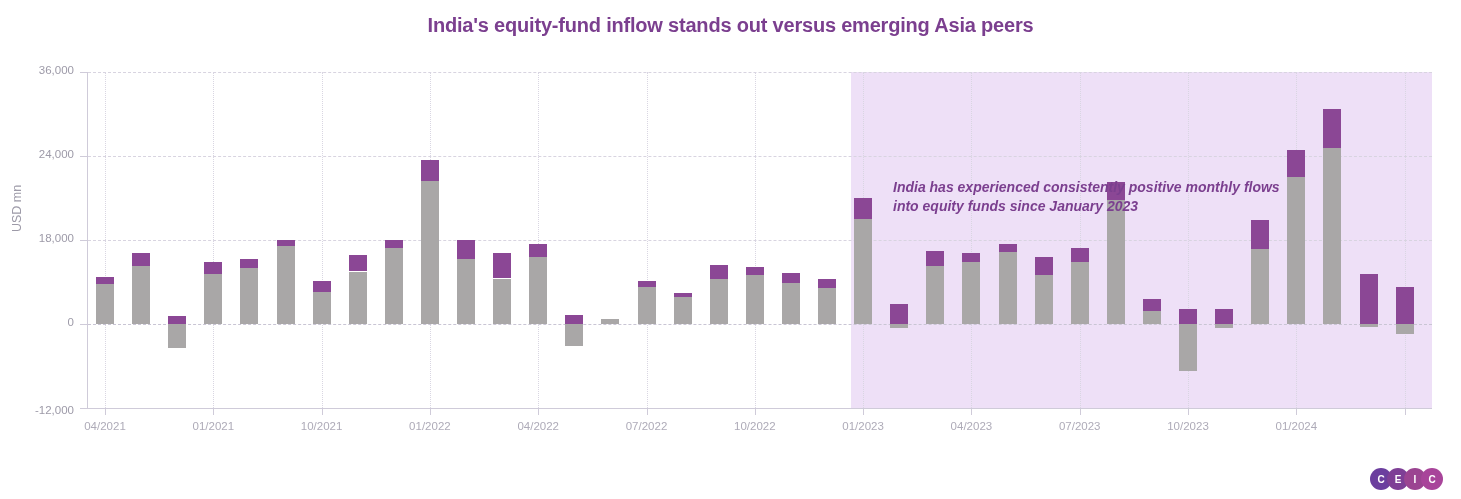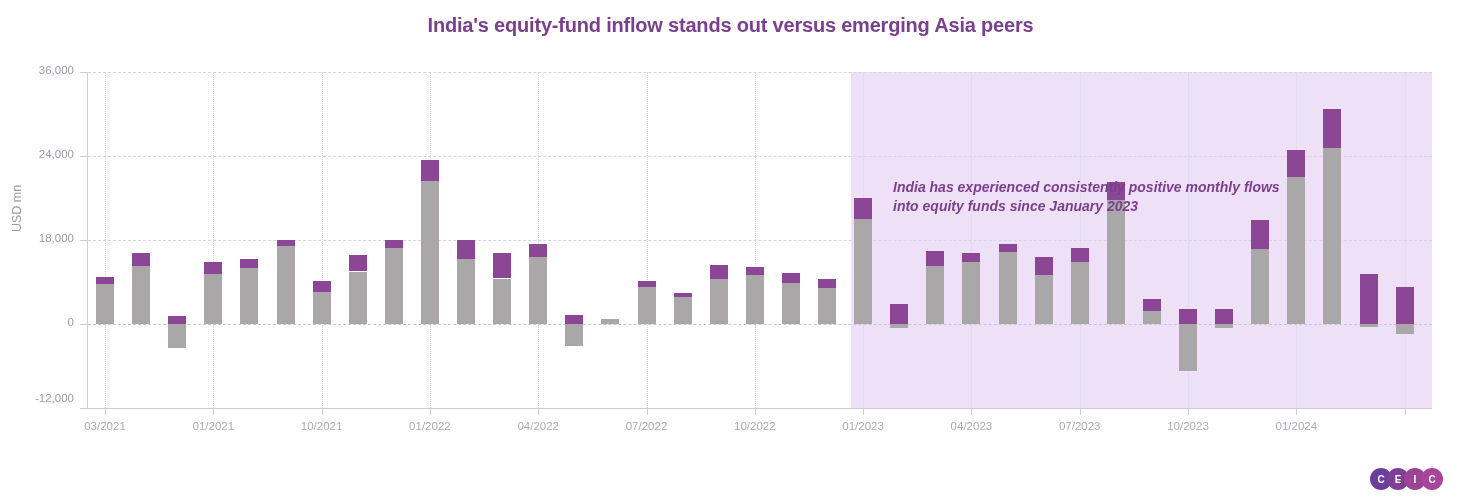--- a/index.html
+++ b/index.html
@@ -297,34 +297,34 @@
           <div class="seg seg-india" style="background: rgb(139, 71, 149); top: 214.9px; height: 37.1px;"></div>
         </div>
       </div>
     <div class="axis-y-line"></div>
     <div class="axis-x-line"></div>
     <div class="annotation">India has experienced consistently positive monthly flows
 into equity funds since January 2023</div>
   </div>
 
   <div id="yticks">
-      <div class="ytick" style="left: 0px; width: 74px; top: 392px;">-12,000</div>
+      <div class="ytick" style="left: 0px; width: 74px; top: 404px;">-12,000</div>
       <div class="ytick-mark" style="left: 80px; top: 408px;"></div>
       <div class="ytick" style="left: 0px; width: 74px; top: 316px;">0</div>
       <div class="ytick-mark" style="left: 80px; top: 324px;"></div>
       <div class="ytick" style="left: 0px; width: 74px; top: 232px;">18,000</div>
       <div class="ytick-mark" style="left: 80px; top: 240px;"></div>
       <div class="ytick" style="left: 0px; width: 74px; top: 148px;">24,000</div>
       <div class="ytick-mark" style="left: 80px; top: 156px;"></div>
       <div class="ytick" style="left: 0px; width: 74px; top: 64px;">36,000</div>
       <div class="ytick-mark" style="left: 80px; top: 72px;"></div>
     </div>
   <div class="ylabel">USD mn</div>
   <div id="xticks">
-      <div class="xtick" style="left: 105px;">03/2021</div>
+      <div class="xtick" style="left: 105px;">04/2021</div>
       <div class="xtick-mark" style="left: 105px;"></div>
       <div class="xtick" style="left: 213.3px;">01/2021</div>
       <div class="xtick-mark" style="left: 213.3px;"></div>
       <div class="xtick" style="left: 321.6px;">10/2021</div>
       <div class="xtick-mark" style="left: 321.6px;"></div>
       <div class="xtick" style="left: 429.9px;">01/2022</div>
       <div class="xtick-mark" style="left: 429.9px;"></div>
       <div class="xtick" style="left: 538.2px;">04/2022</div>
       <div class="xtick-mark" style="left: 538.2px;"></div>
       <div class="xtick" style="left: 646.5px;">07/2022</div>

